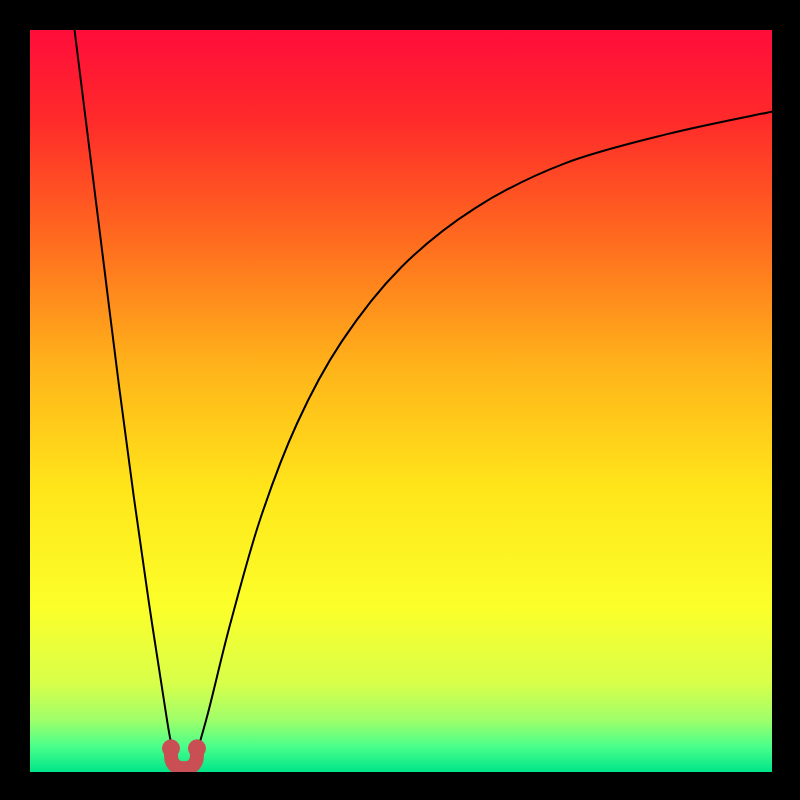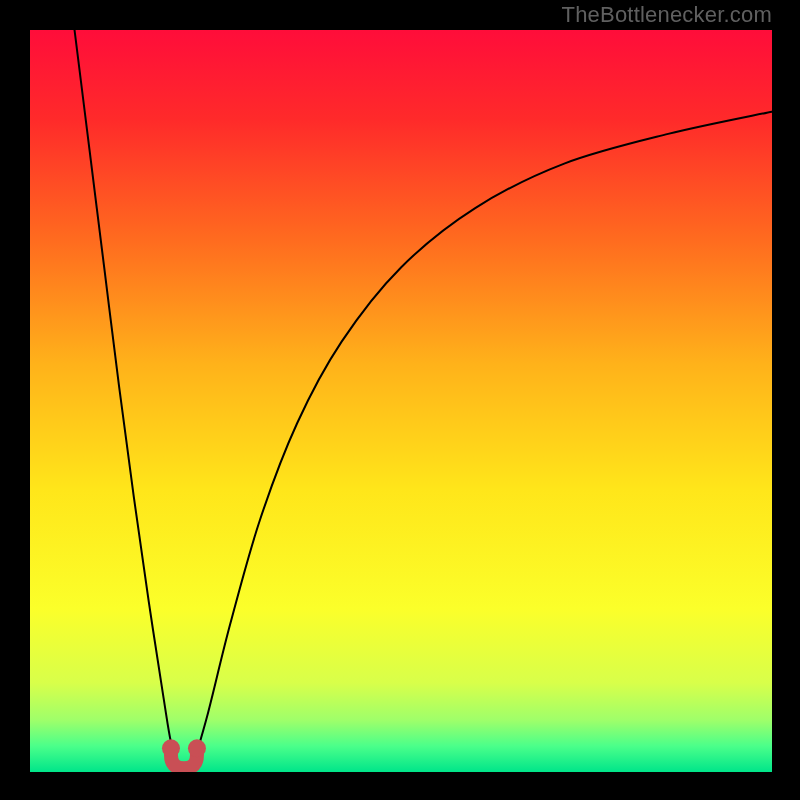--- a/index.html
+++ b/index.html
@@ -54,14 +54,13 @@
         <rect x="0" y="0" width="742" height="742" fill="url(#bg-grad)"></rect>
         <path d="M 44.519999999999996 0 C 46.99333333333333 19.786666666666672, 54.413333333333334 79.1466666666667, 59.36 118.72000000000003 C 64.30666666666667 158.29333333333335, 69.25333333333333 197.86666666666662, 74.2 237.43999999999994 C 79.14666666666668 277.01333333333326, 84.09333333333332 317.82333333333327, 89.03999999999999 356.15999999999997 C 93.98666666666666 394.49666666666667, 98.93333333333334 431.59666666666664, 103.88000000000001 467.46 C 108.82666666666668 503.3233333333333, 113.77333333333334 537.95, 118.72 571.34 C 123.66666666666666 604.73, 129.85 644.3033333333333, 133.56 667.8 C 137.27 691.2966666666666, 138.50666666666666 701.19, 140.98 712.32 C 143.45333333333332 723.45, 147.16333333333333 730.87, 148.4 734.58" fill="none" stroke="#000" stroke-width="2" stroke-linecap="round"></path>
         <path d="M 163.24 734.58 C 165.71333333333334 725.9233333333334, 171.89666666666665 706.1366666666667, 178.07999999999998 682.64 C 184.26333333333332 659.1433333333333, 191.68333333333334 625.7533333333333, 200.34 593.6 C 208.99666666666667 561.4466666666667, 218.89000000000001 523.11, 230.02 489.71999999999997 C 241.15 456.33, 253.51666666666668 422.94000000000005, 267.12 393.26000000000005 C 280.72333333333336 363.58000000000004, 294.32666666666665 337.61000000000007, 311.64 311.64000000000004 C 328.9533333333333 285.67, 348.74 259.69999999999993, 371 237.43999999999994 C 393.26 215.17999999999995, 417.99333333333334 195.39333333333335, 445.2 178.08000000000004 C 472.40666666666664 160.76666666666674, 502.0866666666667 145.92666666666673, 534.24 133.56000000000006 C 566.3933333333333 121.19333333333338, 603.4933333333333 112.53666666666668, 638.12 103.88 C 672.7466666666667 95.22333333333331, 724.6866666666667 85.33, 742 81.62" fill="none" stroke="#000" stroke-width="2" stroke-linecap="round"></path>
         <g>
           <path d="M 140.98 718.256 L 140.98 725.305 Q 140.98 738.29 153.965 738.29 Q 166.95000000000002 738.29 166.95000000000002 725.305 L 166.95000000000002 718.256" fill="none" stroke="#c94f55" stroke-width="14" stroke-linecap="round" stroke-linejoin="round"></path>
           <circle cx="140.98" cy="718.256" r="9" fill="#c94f55"></circle>
           <circle cx="166.95000000000002" cy="718.256" r="9" fill="#c94f55"></circle>
         </g>
       </svg>
     </div>
-  <div class="watermark" id="wm" style="right: 28px; top: 2px;">TheBottlenecker.com</div>
 </div>
 
 </body></html>

